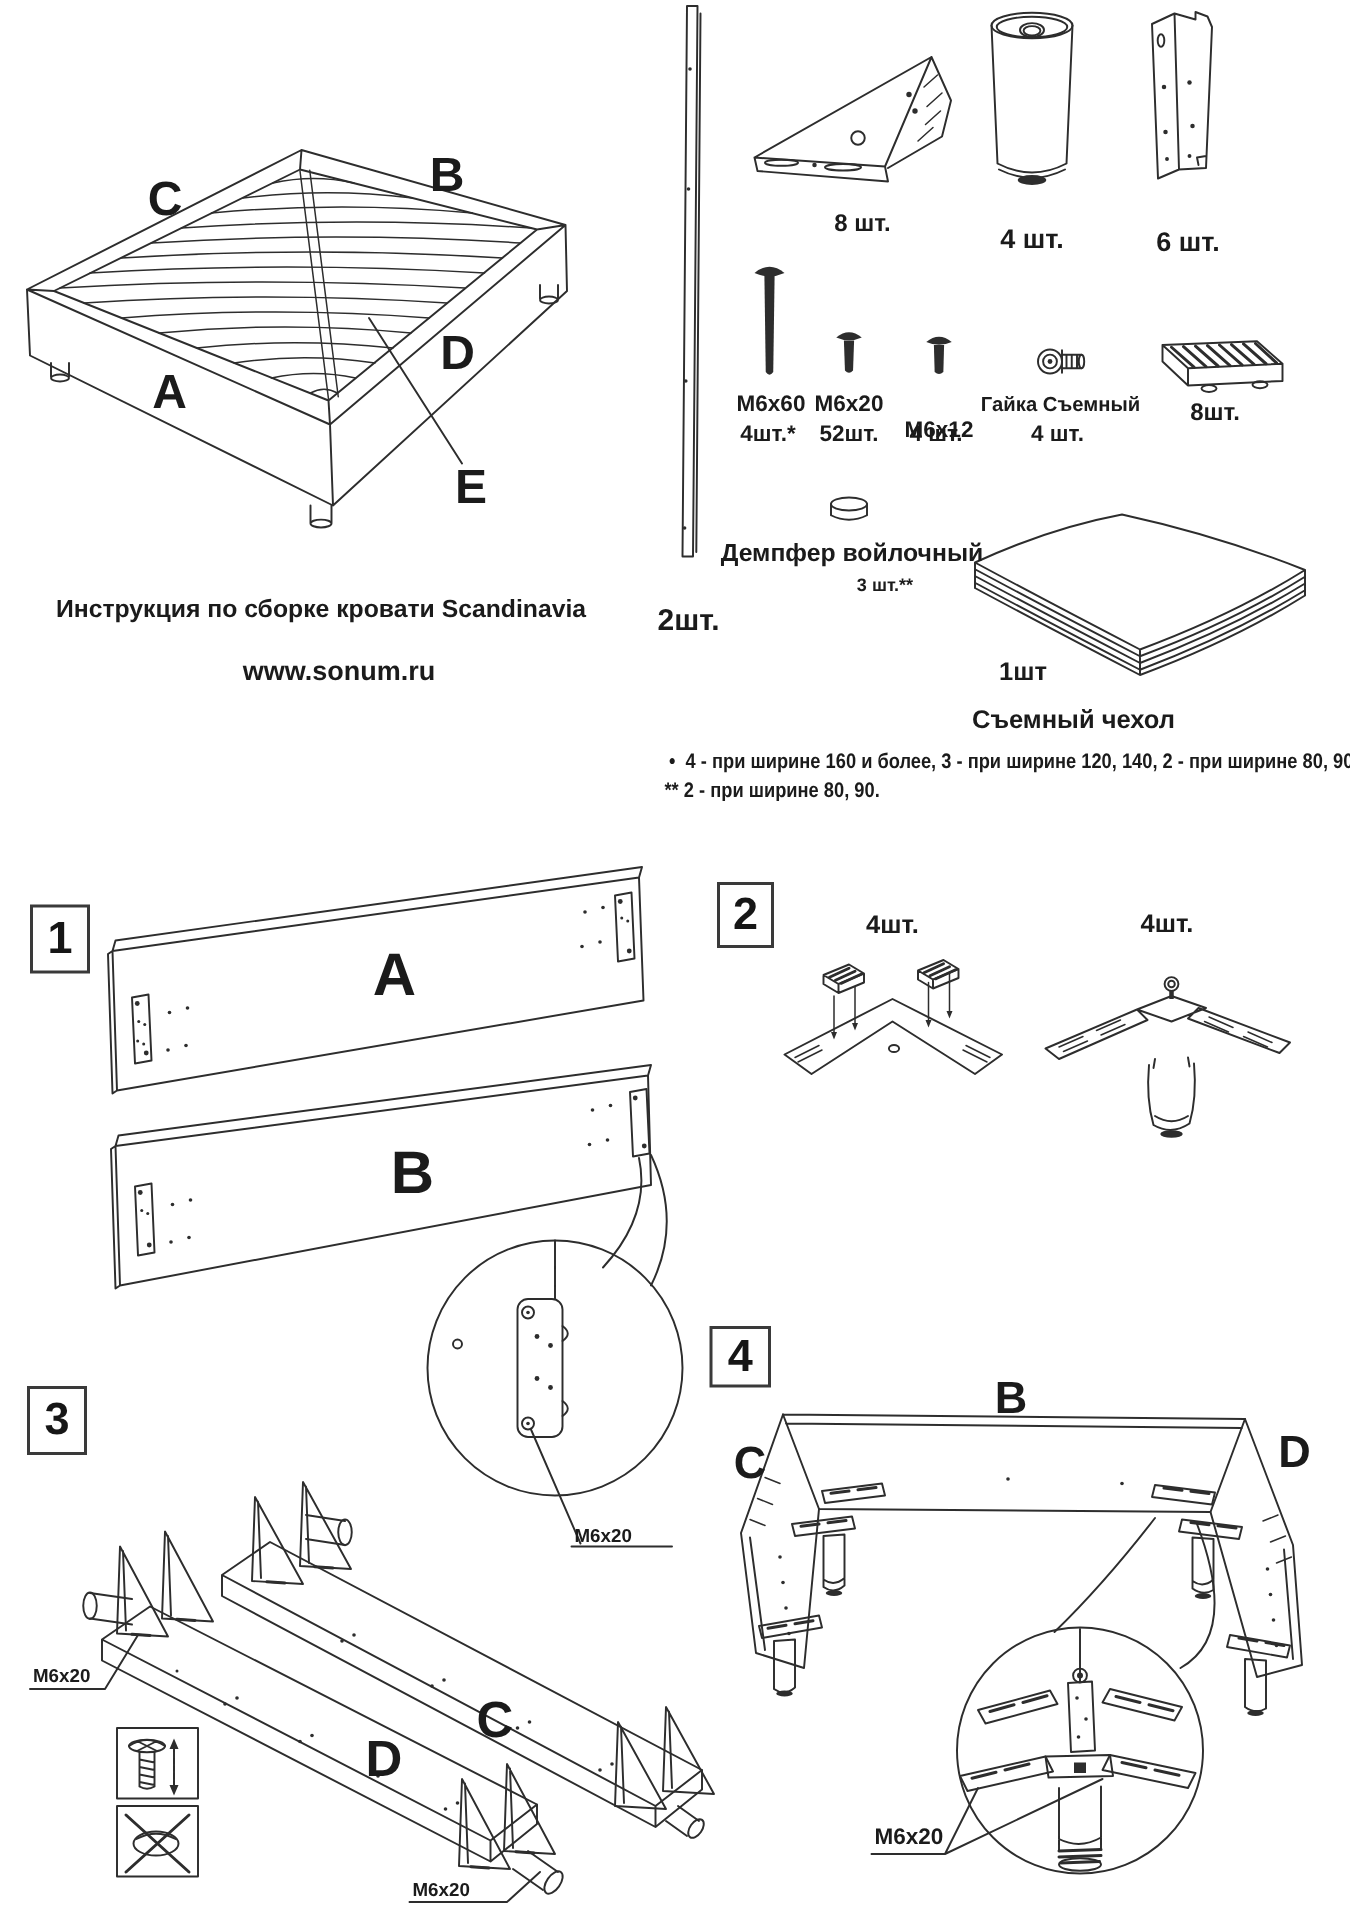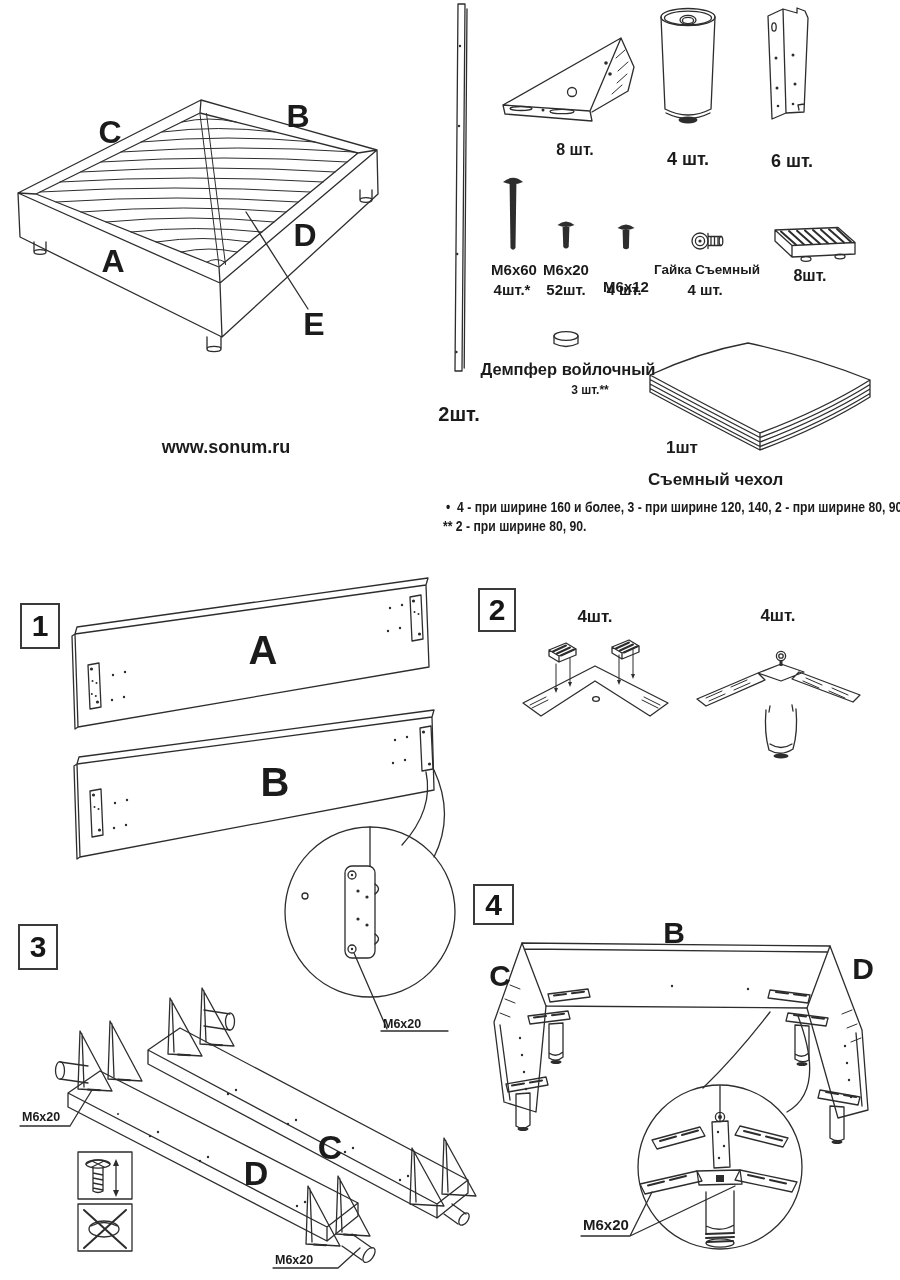--- a/index.html
+++ b/index.html
@@ -322,20 +322,21 @@
       <path d="M697,1171 L740,1170 L742,1184 L699,1185 Z"></path>
       <rect class="fl" x="716" y="1175" width="8" height="7"></rect>
       <path d="M706,1192 L706,1234 M734,1191 L734,1233 M706,1226 Q720,1233 734,1225"></path>
       <path class="th" d="M706,1234 L734,1233 M706,1238 L734,1237 M707,1242 L733,1241"></path>
       <ellipse cx="720" cy="1243" rx="14" ry="4.2"></ellipse>
     </g>
     <path d="M581,1236 L630,1236 M630,1236 L652,1192 M630,1236 L735,1186"></path>
   </g>
 </svg>
 
+  <div class="lbl ctr" style="left:214px;top:398px;font-size:16.5px">Инструкция по сборке кровати Scandinavia</div>
   <div class="lbl ctr" style="left:226px;top:438px;font-size:18px">www.sonum.ru</div>
 
   <div class="lbl ctr" style="left:110px;top:116px;font-size:32px">C</div>
   <div class="lbl ctr" style="left:298px;top:100px;font-size:32px">B</div>
   <div class="lbl ctr" style="left:113px;top:245px;font-size:32px">A</div>
   <div class="lbl ctr" style="left:305px;top:219px;font-size:32px">D</div>
   <div class="lbl ctr" style="left:314px;top:308px;font-size:32px">E</div>
 
   <div class="lbl ctr" style="left:459px;top:404px;font-size:20px">2шт.</div>
   <div class="lbl ctr" style="left:575px;top:142px;font-size:16px">8 шт.</div>

